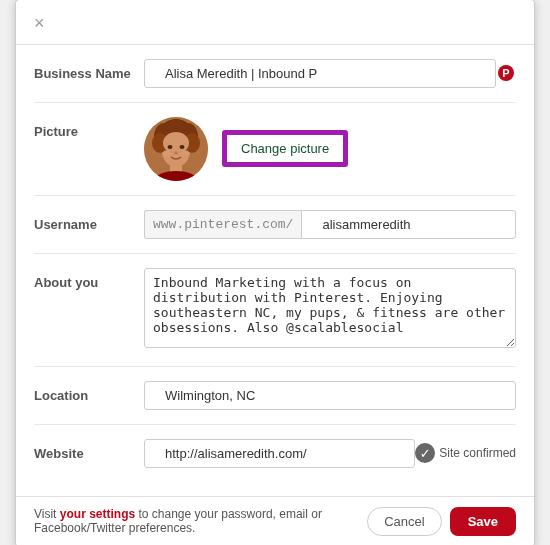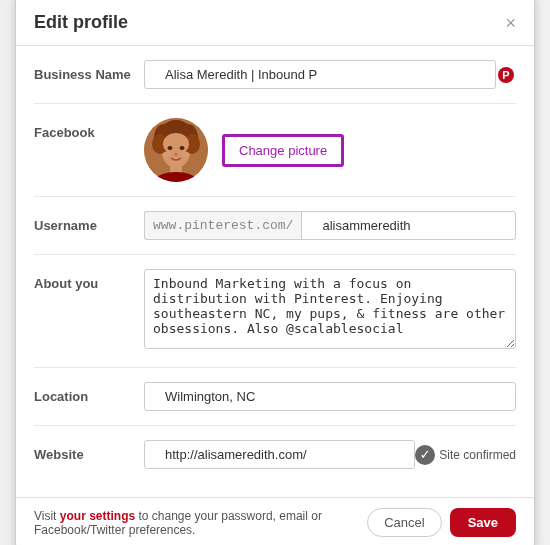--- a/index.html
+++ b/index.html
@@ -98,24 +98,24 @@
       align-items: center;
       justify-content: center;
     }
     .avatar svg {
       width: 64px;
       height: 64px;
     }
     .change-pic-btn {
       padding: 6px 14px;
       background: #fff;
-      border: 3px solid #a21caf;
+      border: 5px solid #a21caf;
       border-radius: 3px;
       font-size: 13px;
-      color: #a21caf;
+      color: #14532d;
       cursor: pointer;
     }
     .username-row {
       display: flex;
       align-items: center;
       gap: 0;
     }
     .url-prefix {
       padding: 6px 8px;
       background: #f5f5f5;
@@ -217,40 +217,39 @@
       line-height: 16px;
       vertical-align: middle;
       margin-left: 2px;
     }
   </style>
 </head>
 <body>
 
 <div class="dialog">
   <div class="dialog-header">
-    <span class="dialog-title">Edit profile</span>
     <button class="close-btn">×</button>
   </div>
 
   <div class="dialog-body">
 
     <div class="form-row">
       <div class="form-label">Business Name</div>
       <div class="form-control">
         <div style="display:flex;align-items:center;">
           <input type="text" style="width: calc(100% - 20px);" value="Alisa Meredith | Inbound P">
           <span class="pinterest-icon">P</span>
         </div>
       </div>
     </div>
 
     <hr class="divider">
 
     <div class="form-row">
-      <div class="form-label">Facebook</div>
+      <div class="form-label">Picture</div>
       <div class="form-control">
         <div class="picture-row">
           <div class="avatar">
             <svg viewBox="0 0 64 64" xmlns="http://www.w3.org/2000/svg">
 
               <circle cx="32" cy="32" r="32" fill="#b07040"></circle>
 
               <ellipse cx="32" cy="22" rx="18" ry="20" fill="#5a2a0a"></ellipse>
 
               <ellipse cx="32" cy="34" rx="14" ry="16" fill="#d4956a"></ellipse>

